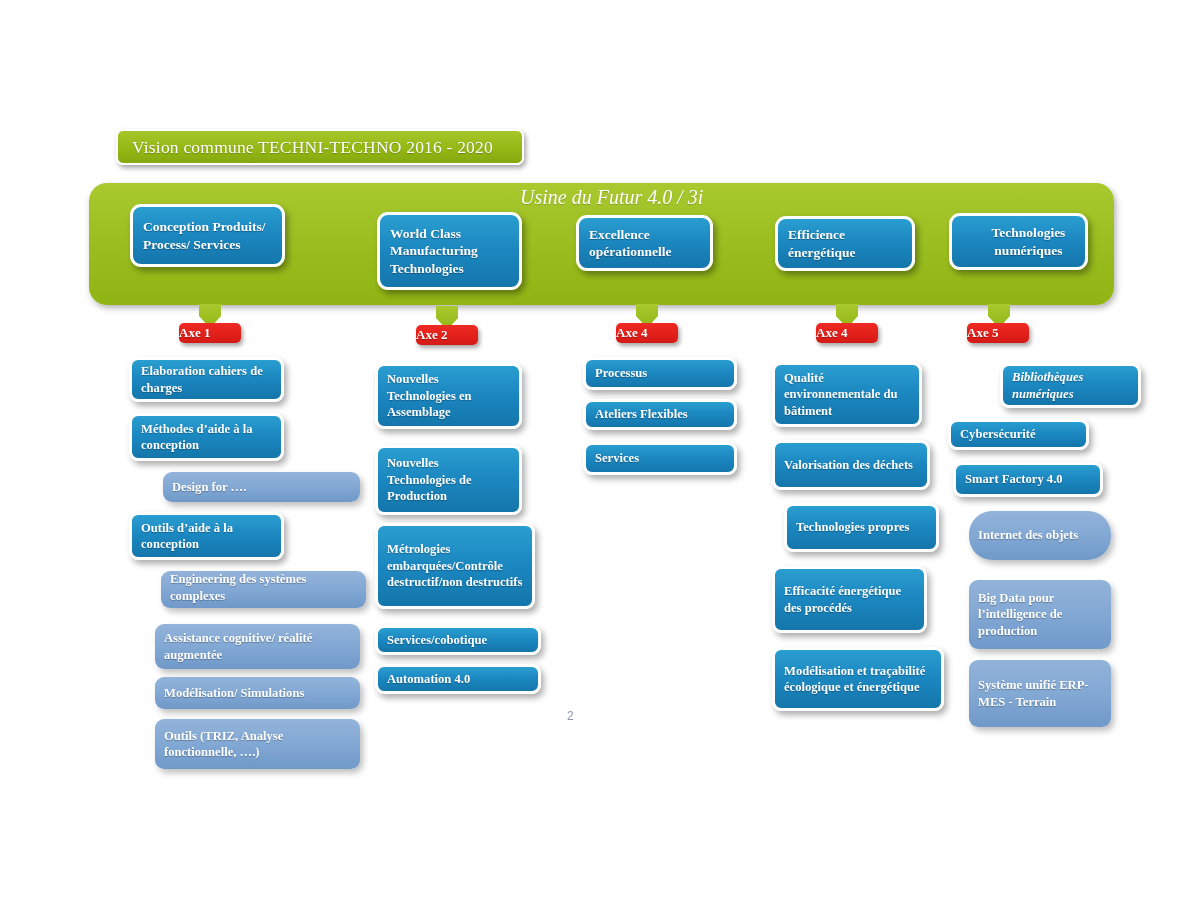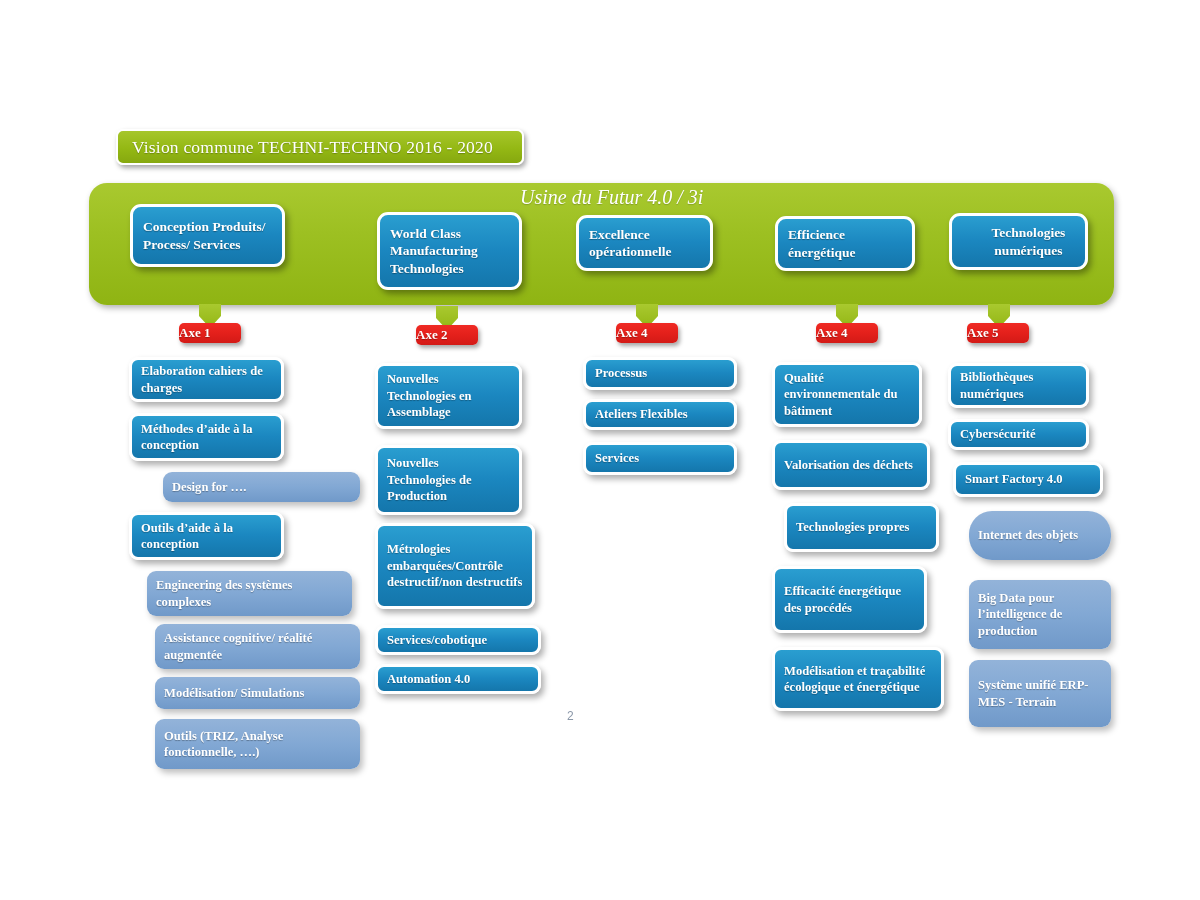--- a/index.html
+++ b/index.html
@@ -200,21 +200,21 @@
   </div>
   <div class="item dark" style="left:129px; top:413px; width:155px; height:48px;">
     <span>Méthodes d’aide à la conception</span>
   </div>
   <div class="item light" style="left:163px; top:472px; width:197px; height:30px;">
     <span>Design for ….</span>
   </div>
   <div class="item dark" style="left:129px; top:512px; width:155px; height:48px;">
     <span>Outils d’aide à la conception</span>
   </div>
-  <div class="item light" style="left:147px; top:571px; width:205px; height:45px;">
+  <div class="item light" style="left:161px; top:571px; width:205px; height:37px;align-items:flex-end;">
     <span>Engineering des systèmes complexes</span>
   </div>
   <div class="item light" style="left:155px; top:624px; width:205px; height:45px;">
     <span>Assistance cognitive/ réalité augmentée</span>
   </div>
   <div class="item light" style="left:155px; top:677px; width:205px; height:32px;">
     <span>Modélisation/ Simulations</span>
   </div>
   <div class="item light" style="left:155px; top:719px; width:205px; height:50px;">
     <span>Outils (TRIZ, Analyse fonctionnelle, ….)</span>
@@ -255,21 +255,21 @@
   <div class="item dark" style="left:784px; top:503px; width:155px; height:49px;">
     <span>Technologies propres</span>
   </div>
   <div class="item dark" style="left:772px; top:566px; width:155px; height:67px;">
     <span>Efficacité énergétique des procédés</span>
   </div>
   <div class="item dark" style="left:772px; top:647px; width:172px; height:64px;">
     <span>Modélisation et traçabilité écologique et énergétique</span>
   </div>
 
-  <div class="item dark" style="left:948px; top:363px; width:141px; height:45px;">
+  <div class="item dark" style="left:1000px; top:363px; width:141px; height:45px;font-style:italic;">
     <span>Bibliothèques numériques</span>
   </div>
   <div class="item dark" style="left:948px; top:419px; width:141px; height:31px;">
     <span>Cybersécurité</span>
   </div>
   <div class="item dark" style="left:953px; top:462px; width:150px; height:35px;">
     <span>Smart Factory 4.0</span>
   </div>
   <div class="item light" style="left:969px; top:511px; width:142px; height:49px;border-radius:23px;">
     <span>Internet des objets</span>

